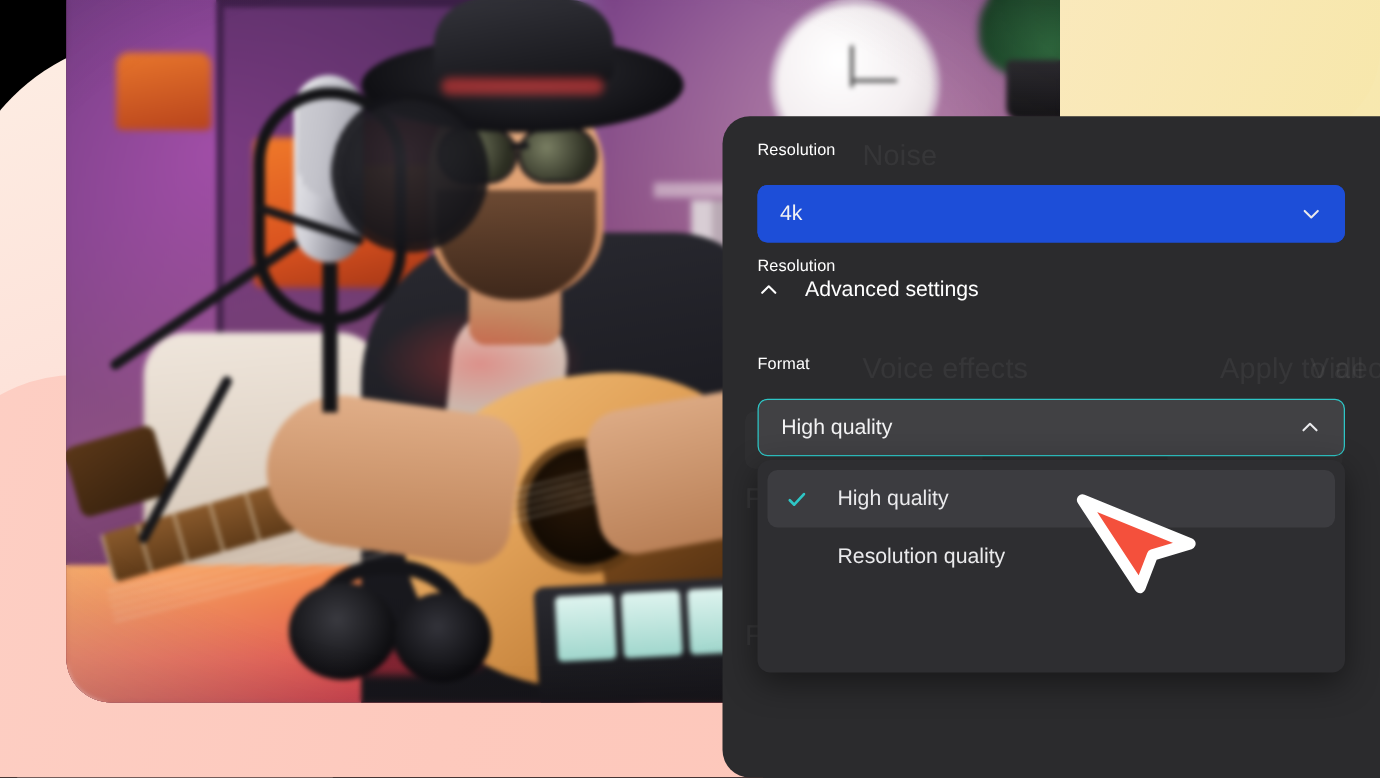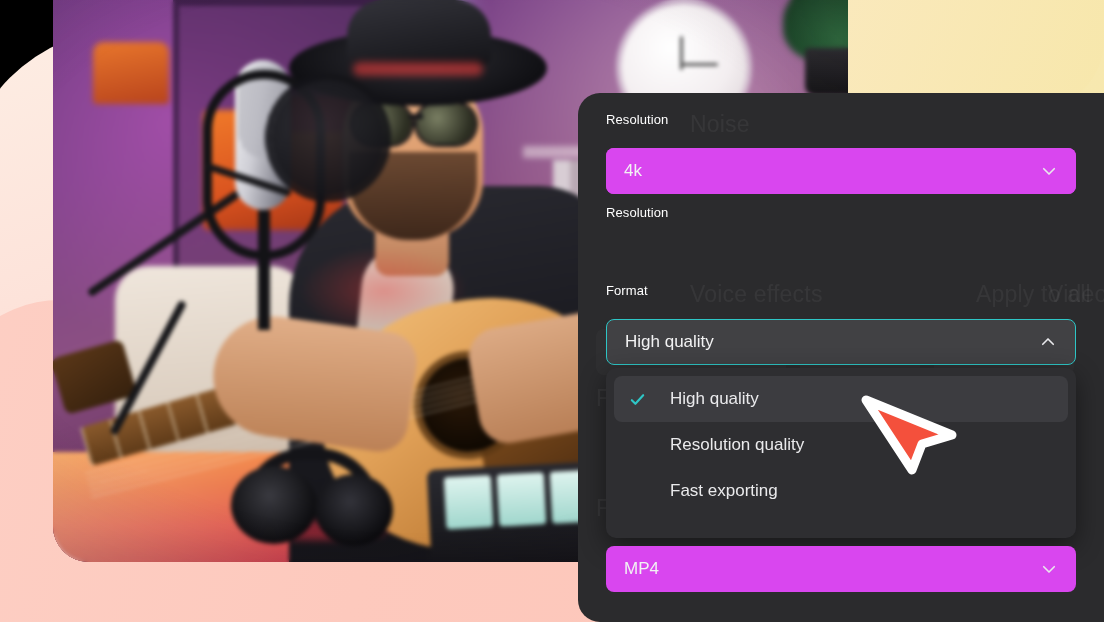--- a/index.html
+++ b/index.html
@@ -446,21 +446,21 @@
   .field-label {
     position: absolute;
     color: #ffffff;
     font-size: 13px;
     letter-spacing: .1px;
   }
 
   .select-box {
     position: absolute;
     box-sizing: border-box;
-    background: #d946ef;
+    background: #1d4ed8;
     border-radius: 8px;
     display: flex;
     align-items: center;
     padding: 0 18px;
     color: #f2f2f3;
     font-size: 17px;
   }
   .select-box .sel-value {
     flex: 1;
   }
@@ -648,20 +648,28 @@
 
     <div class="select-box" style="left:606px; top:148px; width:470px; height:46px; pointer-events:auto;">
       <span class="sel-value">4k</span>
       <span>
         <svg class="chev" viewBox="0 0 24 24" fill="none" stroke="#e9e9ec" stroke-width="2.2" stroke-linecap="round" stroke-linejoin="round">
             <polyline points="5 9 12 16 19 9"></polyline>
           </svg>
       </span>
     </div>
 
+    <div id="collapse-row" style="pointer-events:auto;">
+      <span>
+        <svg class="chev" viewBox="0 0 24 24" fill="none" stroke="#ffffff" stroke-width="2.2" stroke-linecap="round" stroke-linejoin="round">
+            <polyline points="5 15 12 8 19 15"></polyline>
+          </svg>
+      </span>
+      <span>Advanced settings</span>
+    </div>
 
     <div class="field-label" style="left:606px; top:283px;">Format</div>
 
     <div class="select-box focused" style="left:606px; top:319px; width:470px; height:46px; pointer-events:auto;">
       <span class="sel-value">High quality</span>
       <span>
         <svg class="chev" viewBox="0 0 24 24" fill="none" stroke="#e9e9ec" stroke-width="2.2" stroke-linecap="round" stroke-linejoin="round">
             <polyline points="5 15 12 8 19 15"></polyline>
           </svg>
       </span>
@@ -676,34 +684,22 @@
             </svg>
         </span>
         <span>High quality</span>
       </div>
 
       <div class="menu-item">
         <span class="menu-check"></span>
         <span>Resolution quality</span>
       </div>
 
-      <div class="menu-item">
-        <span class="menu-check"></span>
-        <span>Fast exporting</span>
-      </div>
     </div>
 
-    <div class="select-box" style="left:606px; top:546px; width:470px; height:46px; pointer-events:auto;">
-      <span class="sel-value">MP4</span>
-      <span>
-        <svg class="chev" viewBox="0 0 24 24" fill="none" stroke="#e9e9ec" stroke-width="2.2" stroke-linecap="round" stroke-linejoin="round">
-            <polyline points="5 9 12 16 19 9"></polyline>
-          </svg>
-      </span>
-    </div>
 
   </div>
 
   <div id="cursor">
     <svg width="108" height="94" viewBox="0 0 108 94">
       <path d="M10 14 L96 49 L66 58 L56 84 Z" fill="#f4503c" stroke="#ffffff" stroke-width="9" stroke-linejoin="round" stroke-linecap="round"></path>
     </svg>
   </div>
 
 </div>

